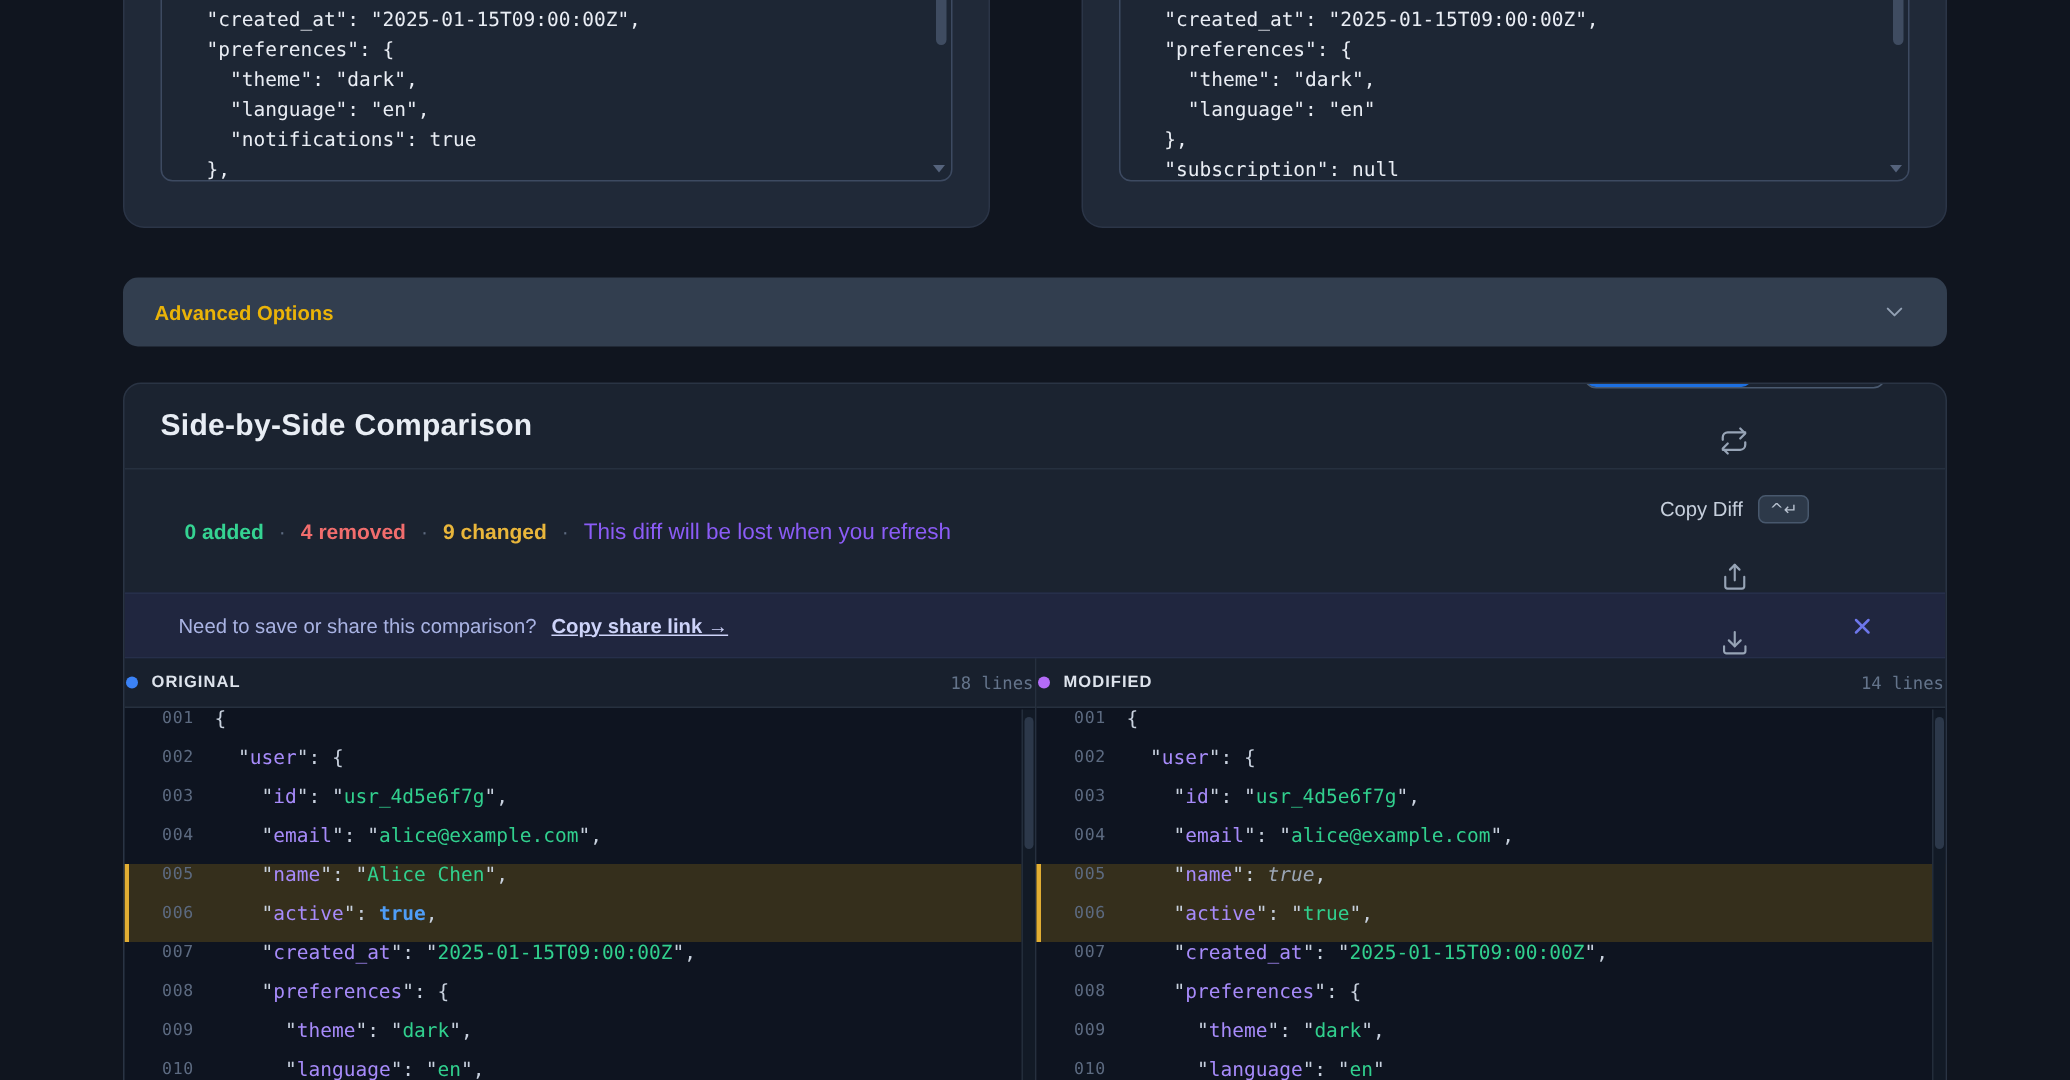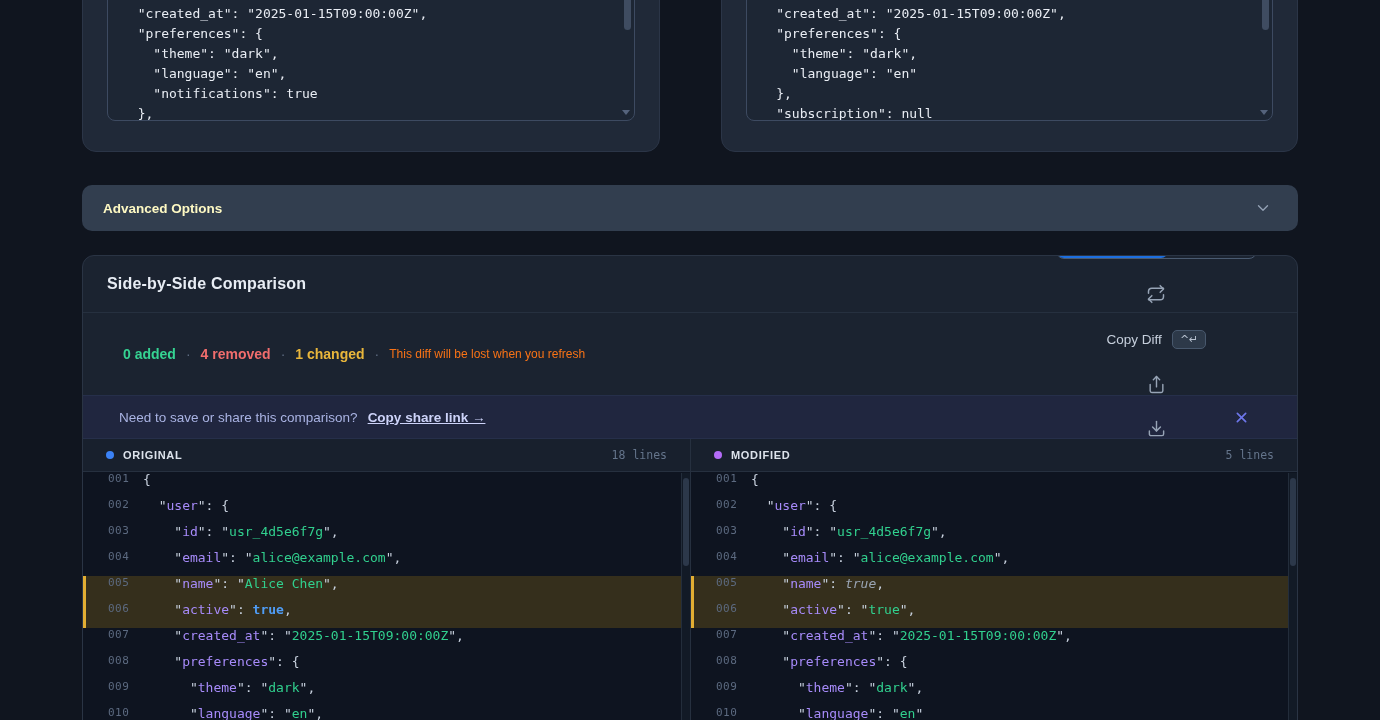--- a/index.html
+++ b/index.html
@@ -38,39 +38,39 @@
     border-top:5px solid #55637c;
   }
 
   
   .advanced-bar {
     margin-top:33px; height:46px; width:100%;
     background:#323e4f; border:none; border-radius:10px;
     display:flex; align-items:center; justify-content:space-between;
     padding:0 26px 0 21px; cursor:pointer;
   }
-  .advanced-label { font-size:13.5px; font-weight:700; color:#fef9c3; }
+  .advanced-label { font-size:13.5px; font-weight:700; color:#eab308; }
   .advanced-bar svg { color:#93a1b4; }
 
   
   .comparison-card {
     margin-top:24px; background:#1b2330;
     border:1px solid #2a3444; border-radius:12px 12px 0 0;
     overflow:hidden;
   }
   .comp-title-row { height:57px; border-bottom:1px solid #26303f; display:flex; align-items:center; padding:0 24px; }
-  .comp-title { margin:0; font-size:16px; font-weight:700; color:#e8edf4; letter-spacing:.2px; }
+  .comp-title { margin:0; font-size:20px; font-weight:700; color:#e8edf4; letter-spacing:.2px; }
 
   .comp-toolbar { height:82px; display:flex; align-items:center; justify-content:space-between; padding:0 40px; }
   .stats { display:flex; align-items:center; gap:10px; font-size:14px; font-weight:700; }
   .stat-added   { color:#35d392; }
   .stat-removed { color:#f16d6d; }
   .stat-changed { color:#e9b63b; }
   .stat-sep     { color:#5d6b80; font-weight:400; }
-  .stat-warning { color:#f97316; font-weight:400; font-size:12px; }
+  .stat-warning { color:#8b5cf6; font-weight:400; font-size:15px; }
 
   .actions { display:flex; align-items:center; gap:25px;flex-direction:column; }
   .toggle-group { display:flex; align-items:center; border:1px solid #4a5a70; border-radius:8px; background:#1b2330; }
   .toggle-btn { border:none; background:transparent; padding:8px 16px; font-family:inherit; font-size:13px; cursor:pointer; }
   .toggle-btn.active { background:#1d6fe0; color:#ffffff; font-weight:700; border-radius:7px; }
   .toggle-btn.inactive { color:#9aa7ba; font-weight:600; }
   .icon-btn { border:none; background:transparent; padding:0; cursor:pointer; color:#97a4b6; display:flex; align-items:center; }
   .icon-btn svg { display:block; }
   .copy-diff { display:flex; align-items:center; gap:10px; border:none; background:transparent; cursor:pointer; color:#c6cfdc; font-family:inherit; font-size:13.5px; }
   .kbd {
@@ -81,21 +81,21 @@
 
   .banner { height:44px; background:#20263f; border-top:1px solid #262f4a; border-bottom:1px solid #262f4a; display:flex; align-items:center; padding:0 36px; font-size:13.5px; }
   .banner-msg { color:#a9b3e3; }
   .banner-link { color:#cdd3f9; font-weight:700; text-decoration:underline; margin-left:10px; cursor:pointer; }
   .banner-close { margin-left:auto; margin-right:12px; border:none; background:transparent; padding:0; cursor:pointer; color:#6d76ea; display:flex; }
 
   
   .diff-grid { display:grid; grid-template-columns:1fr 1fr; }
   .diff-panel { position:relative; }
   .diff-panel + .diff-panel { border-left:1px solid #26303f; }
-  .panel-head { height:33px; background:#18202d; border-bottom:1px solid #26303f; display:flex; align-items:center; padding:0 23px; }
+  .panel-head { height:33px; background:#18202d; border-bottom:1px solid #26303f; display:flex; align-items:center; padding:0 1px; }
   .panel-dot { width:8px; height:8px; border-radius:50%; margin-right:9px; }
   .dot-original { background:#3b82f6; }
   .dot-modified { background:#b36bf7; }
   .panel-label { font-size:11px; font-weight:700; letter-spacing:.7px; color:#dde3ec; }
   .panel-count { margin-left:auto; font-family:"DejaVu Sans Mono", monospace; font-size:11.5px; color:#64748b; }
 
   .drows { background:#0e1420; min-height:300px; }
   .drow {
     display:flex; height:26px;
     border-left:3px solid transparent; padding-left:22px;
@@ -159,21 +159,21 @@
     <div class="comp-title-row">
       <h2 class="comp-title">Side-by-Side Comparison</h2>
     </div>
 
     <div class="comp-toolbar">
       <div class="stats">
         <span class="stat-added">0 added</span>
         <span class="stat-sep">·</span>
         <span class="stat-removed">4 removed</span>
         <span class="stat-sep">·</span>
-        <span class="stat-changed">1 changed</span>
+        <span class="stat-changed">9 changed</span>
         <span class="stat-sep">·</span>
         <span class="stat-warning">This diff will be lost when you refresh</span>
       </div>
 
       <div class="actions">
         <div class="toggle-group">
           <button class="toggle-btn active">Side-by-Side</button>
           <button class="toggle-btn inactive">Alice Diff</button>
         </div>
 
@@ -283,21 +283,21 @@
             </div>
           </div>
         <div class="vtrack">
             <div class="vthumb"></div>
           </div>
       </div>
       <div class="diff-panel">
         <div class="panel-head">
           <span class="panel-dot dot-modified"></span>
           <span class="panel-label">MODIFIED</span>
-          <span class="panel-count">5 lines</span>
+          <span class="panel-count">14 lines</span>
         </div>
         <div class="drows">
             <div class="drow">
               <span class="lnum">001</span>
               <span class="code"><span class="tk-p">{</span></span>
             </div>
             <div class="drow">
               <span class="lnum">002</span>
               <span class="code"><span class="tk-p">  "</span><span class="tk-k">user</span><span class="tk-p">": {</span></span>
             </div>

